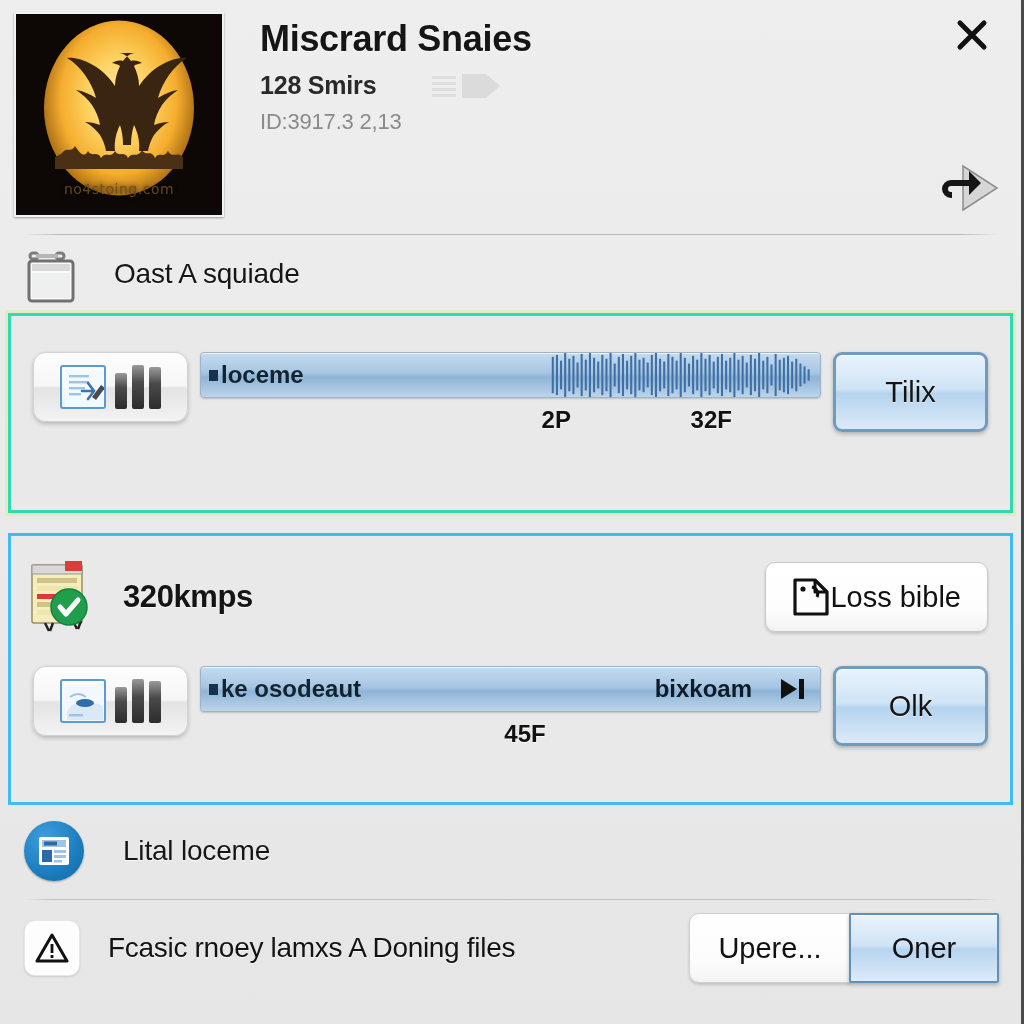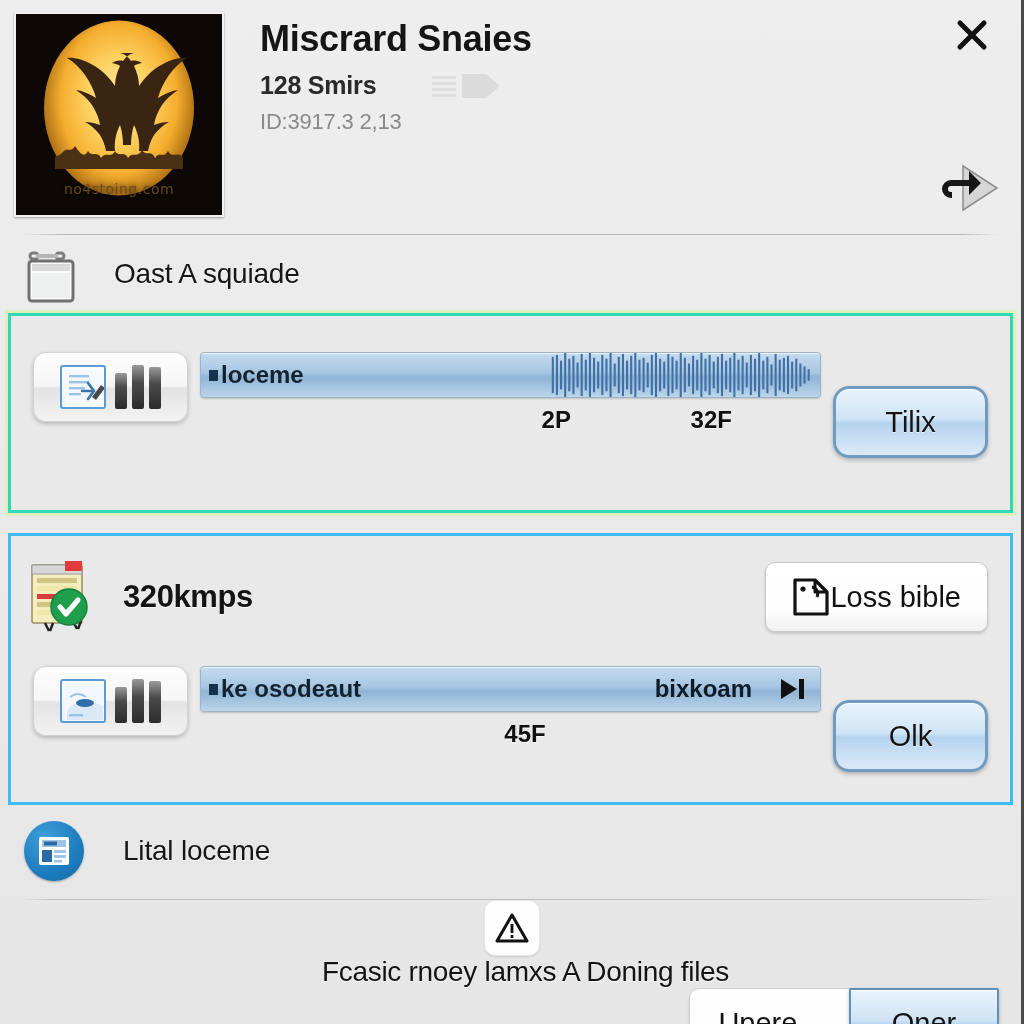--- a/index.html
+++ b/index.html
@@ -241,31 +241,30 @@
     top: 0;
     font-size: 24px;
     font-weight: bold;
     color: #111;
     text-shadow: 0 1px 0 rgba(255,255,255,.8);
   }
 
   .action-btn {
     flex: 0 0 auto;
     min-width: 155px;
-    height: 72px;
-    border-radius: 16px;
+    height: 80px;
+    border-radius: 9px;
     border: 3px solid #6f9bc0;
     background: linear-gradient(180deg, #e8f3fc 0%, #cfe4f6 46%, #b5d3ee 52%, #dceaf8 100%);
     box-shadow: 0 2px 4px rgba(0,0,0,.25), inset 0 1px 0 rgba(255,255,255,.9);
     display: flex; align-items: center; justify-content: center;
     font-size: 29px;
     color: #141414;
     cursor: pointer;
     text-shadow: 0 1px 0 rgba(255,255,255,.6);
-    margin-top: 34px;
   }
 
   
   .rate-row {
     display: flex;
     align-items: center;
     padding: 14px 22px 0 18px;
     height: 108px;
   }
   .rate-label {
@@ -308,21 +307,20 @@
     height: 1px;
     margin: 2px 24px 0 24px;
     background: linear-gradient(90deg, rgba(180,180,180,0) 0%, #c0c0c0 3%, #c0c0c0 97%, rgba(180,180,180,0) 100%);
   }
 
   .footer-row {
     display: flex;
     align-items: center;
     padding: 0 22px 0 24px;
     height: 96px;
-    flex-direction: column;
   }
   .warn-box {
     width: 56px; height: 56px;
     border-radius: 11px;
     background: #fdfdfd;
     border: 1px solid #e6e6e6;
     box-shadow: 0 1px 2px rgba(0,0,0,.12);
     display: flex; align-items: center; justify-content: center;
     flex: 0 0 auto;
   }

